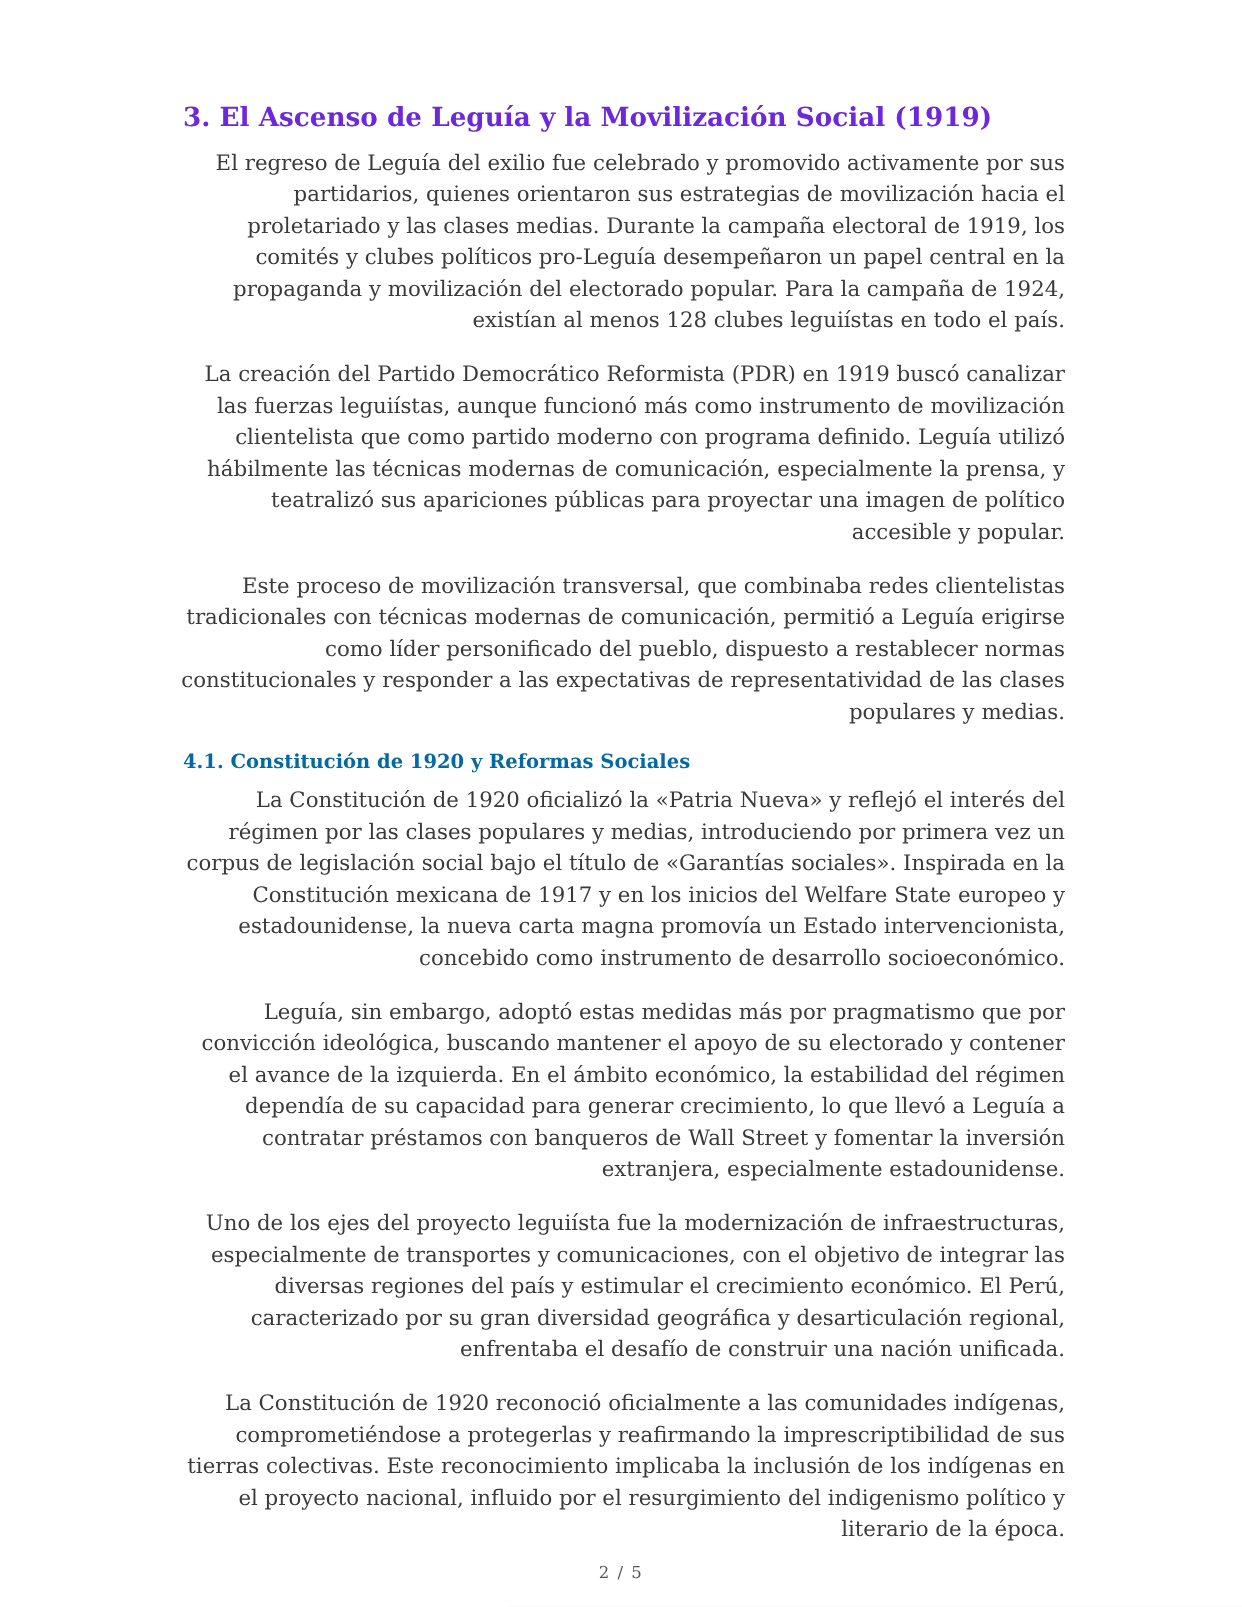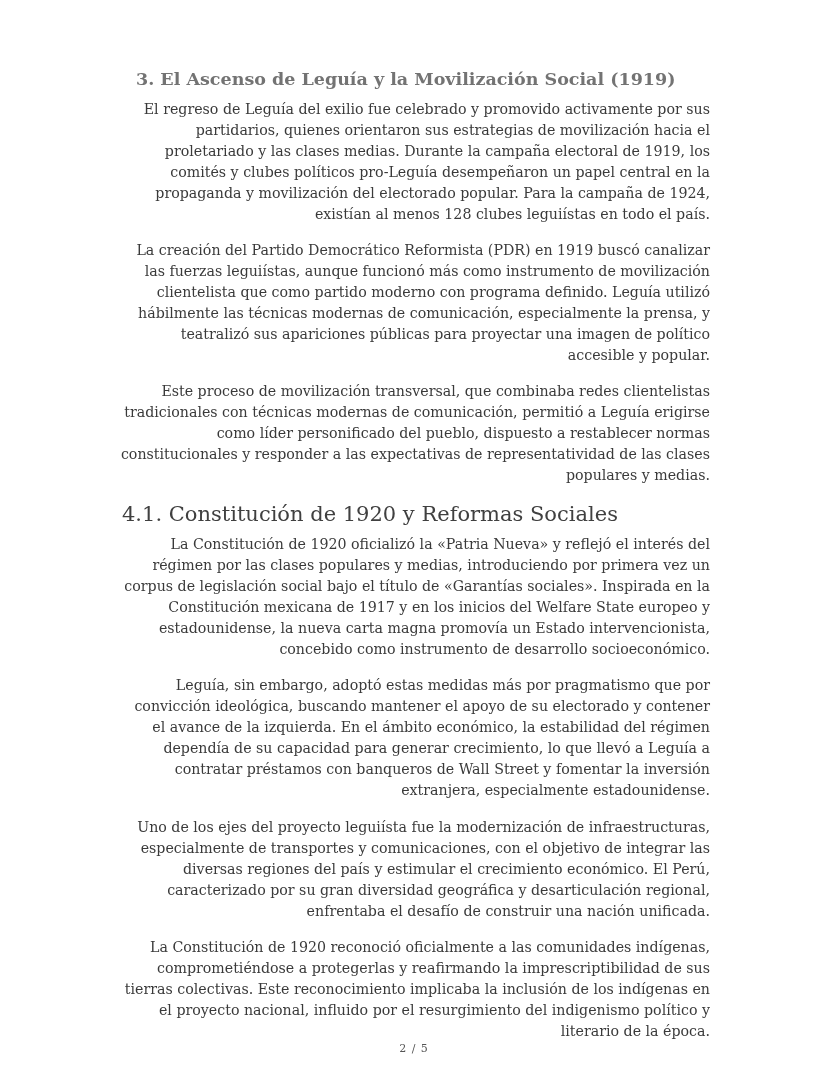--- a/index.html
+++ b/index.html
@@ -19,33 +19,33 @@
     overflow: hidden;
   }
 
   .content {
     padding: 68px 118px 0 120px;
   }
 
   h2.section-heading {
     font-size: 17.5px;
     font-weight: bold;
-    color: #737373;
-    margin: 0 0 8px 16px;
+    color: #6d28d9;
+    margin: 0 0 8px 2px;
     line-height: 1.3;
   }
 
   h2.section-heading.spaced {
     margin-top: 26px;
   }
 
   h3.subsection-heading {
-    font-size: 21px;
-    font-weight: normal;
-    color: #404040;
+    font-size: 13px;
+    font-weight: bold;
+    color: #0369a1;
     margin: 4px 0 6px 2px;
     line-height: 1.3;
   }
 
   p.body-paragraph {
     font-size: 14.2px;
     line-height: 1.48;
     color: #3a3a3a;
     margin-bottom: 15px;
     text-align: right;

